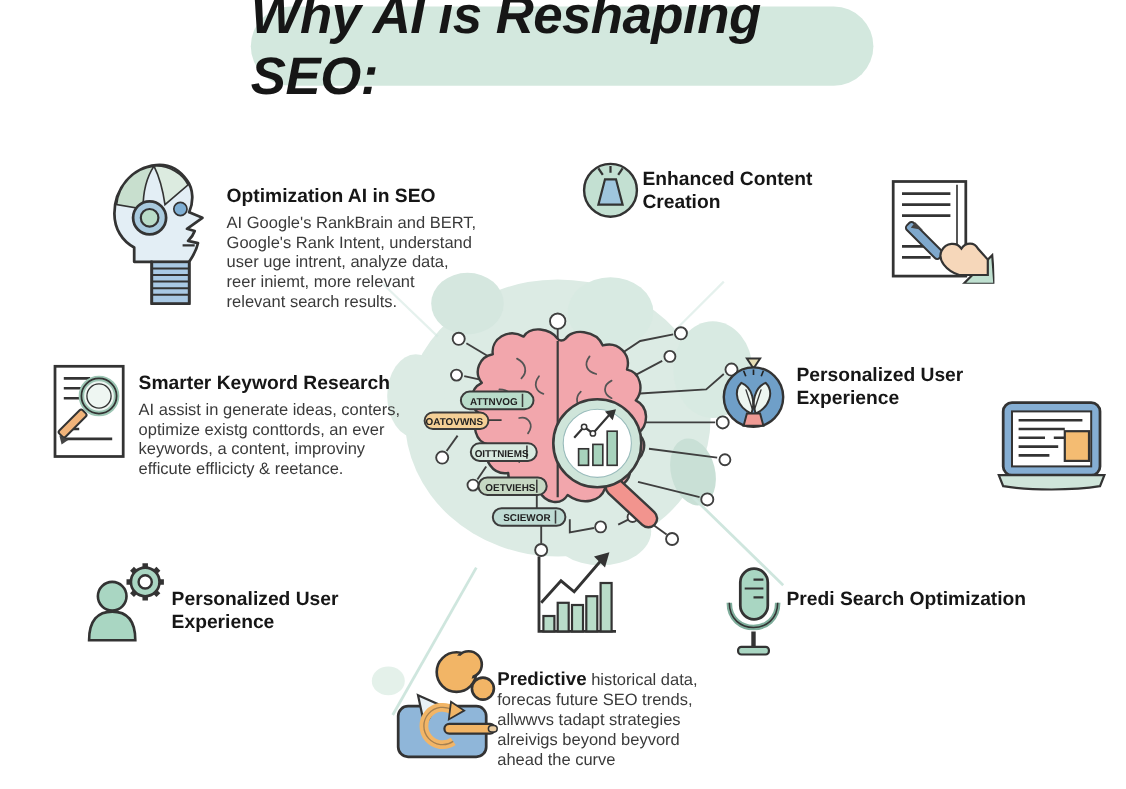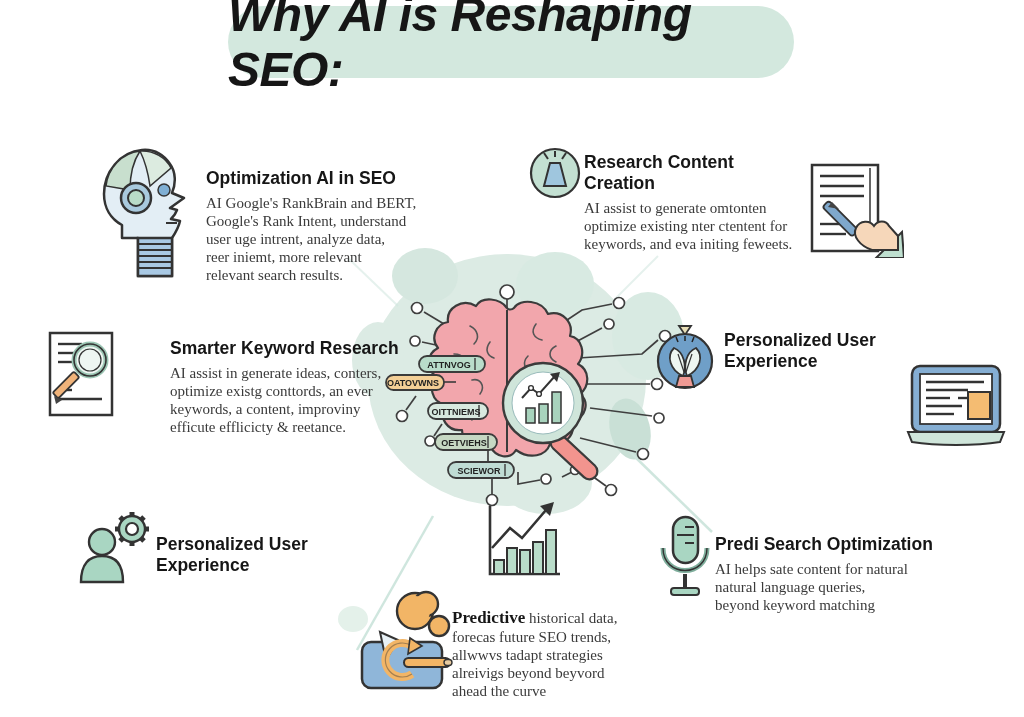--- a/index.html
+++ b/index.html
@@ -15,21 +15,21 @@
 
   
   .title-pill{left:228px;top:6px;width:566px;height:72px;background:var(--pill-bg);
     border-radius:40px;display:flex;align-items:center;justify-content:center;z-index:3;}
   .title-line1{font-size:48px;font-weight:bold;color:var(--ink);letter-spacing:-0.5px;font-style:italic;}
   .title-line2{left:0;top:78px;width:1024px;text-align:center;font-size:33px;font-weight:bold;
     color:var(--ink);letter-spacing:-0.5px;z-index:3;}
 
   
   .heading{font-size:17.5px;font-weight:bold;color:var(--ink);margin:0 0 5px 0;}
-  .copy{font-size:15px;color:var(--body);line-height:1.2;margin:0;white-space:pre-line;font-family:Liberation Serif, serif;}
+  .copy{font-size:15px;color:var(--body);line-height:1.2;margin:0;white-space:pre-line;}
 
   .blob{position:absolute;border-radius:50%;z-index:0;}
   svg{display:block;}
   .z1{z-index:1;} .z2{z-index:2;}
 </style>
 </head>
 <body>
 
 <div id="canvas">
 
@@ -78,24 +78,21 @@
   </div>
 
   <svg class="abs z2" style="left:528px;top:146px;" width="56" height="58" viewBox="0 0 56 58">
     <circle cx="27" cy="27" r="24" fill="#c3e0d2" stroke="#333" stroke-width="2.2"></circle>
     <path d="M16,40 L38,40 L32,17 L22,17 Z" fill="#9fc6de" stroke="#333" stroke-width="2"></path>
     <line x1="20" y1="13" x2="16" y2="7" stroke="#333" stroke-width="2"></line>
     <line x1="27" y1="11" x2="27" y2="5" stroke="#333" stroke-width="2"></line>
     <line x1="34" y1="13" x2="38" y2="7" stroke="#333" stroke-width="2"></line>
   </svg>
   <div class="abs z2" style="left:584px;top:152px;width:225px;">
-    <h3 class="heading">Research Content Creation</h3>
-    <p class="copy">AI assist to generate omtonten
-optimize existing nter ctentent for
-keywords, and eva initing feweets.</p>
+    <h3 class="heading">Enhanced Content Creation</h3>
   </div>
   <svg class="abs z2" style="left:806px;top:162px;" width="98" height="96" viewBox="0 0 98 96">
     <rect x="6" y="3" width="66" height="86" fill="#fff" stroke="#333" stroke-width="2.5"></rect>
     <line x1="64" y1="6" x2="64" y2="86" stroke="#333" stroke-width="1.5"></line>
     <line x1="14" y1="14" x2="58" y2="14" stroke="#333" stroke-width="2.4"></line>
     <line x1="14" y1="24" x2="58" y2="24" stroke="#333" stroke-width="2.4"></line>
     <line x1="14" y1="34" x2="58" y2="34" stroke="#333" stroke-width="2.4"></line>
     <line x1="14" y1="62" x2="40" y2="62" stroke="#333" stroke-width="2.4"></line>
     <line x1="14" y1="72" x2="40" y2="72" stroke="#333" stroke-width="2.4"></line>
     <polygon points="70,96 96,70 98,96" fill="#bfe0d0" stroke="#333" stroke-width="2"></polygon>
@@ -110,21 +107,21 @@
     <line x1="12" y1="23" x2="32" y2="23" stroke="#333" stroke-width="2.4"></line>
     <line x1="12" y1="32" x2="28" y2="32" stroke="#333" stroke-width="2.4"></line>
     <line x1="12" y1="60" x2="26" y2="60" stroke="#333" stroke-width="2.4"></line>
     <line x1="12" y1="69" x2="56" y2="69" stroke="#333" stroke-width="2.4"></line>
     <circle cx="44" cy="30" r="16" fill="#eef6f2" stroke="#9cc6b4" stroke-width="5"></circle>
     <circle cx="44" cy="30" r="16" fill="none" stroke="#333" stroke-width="1.6"></circle>
     <circle cx="44" cy="30" r="11" fill="none" stroke="#333" stroke-width="1.2"></circle>
     <rect x="16" y="40" width="8" height="30" rx="2" transform="rotate(45 20 55)" fill="#f0b37a" stroke="#333" stroke-width="1.8"></rect>
     <polygon points="8,66 16,70 10,74" fill="#444"></polygon>
   </svg>
-  <div class="abs z2" style="left:126px;top:338px;width:240px;margin-left:44px;">
+  <div class="abs z2" style="left:126px;top:338px;width:240px;">
     <h3 class="heading">Smarter Keyword Research</h3>
     <p class="copy">AI assist in generate ideas, conters,
 optimize existg conttords, an ever
 keywords, a content, improviny
 efficute efflicicty &amp; reetance.</p>
   </div>
 
   <svg class="abs z2" style="left:654px;top:324px;" width="62" height="70" viewBox="0 0 62 70">
     <polygon points="25,2 37,2 31,11" fill="#e6ddb5" stroke="#333" stroke-width="1.8"></polygon>
     <circle cx="31" cy="37" r="27" fill="#6f9fc8" stroke="#333" stroke-width="2.2"></circle>
@@ -293,18 +290,15 @@
     <line x1="29" y1="13" x2="38" y2="13" stroke="#333" stroke-width="2"></line>
     <line x1="21" y1="21" x2="38" y2="21" stroke="#333" stroke-width="2"></line>
     <line x1="29" y1="29" x2="38" y2="29" stroke="#333" stroke-width="2"></line>
     <path d="M7,34 C7,64 51,64 51,34" fill="none" stroke="#7fae9c" stroke-width="5"></path>
     <path d="M7,34 C7,64 51,64 51,34" fill="none" stroke="#333" stroke-width="1.4"></path>
     <line x1="29" y1="60" x2="29" y2="74" stroke="#333" stroke-width="4"></line>
     <rect x="15" y="74" width="28" height="7" rx="3" fill="#a9d6c2" stroke="#333" stroke-width="2"></rect>
   </svg>
   <div class="abs z2" style="left:715px;top:534px;width:225px;">
     <h3 class="heading">Predi Search Optimization</h3>
-    <p class="copy">AI helps sate content for natural
-natural language queries,
-beyond keyword matching</p>
   </div>
 
 </div>
 
 </body></html>

